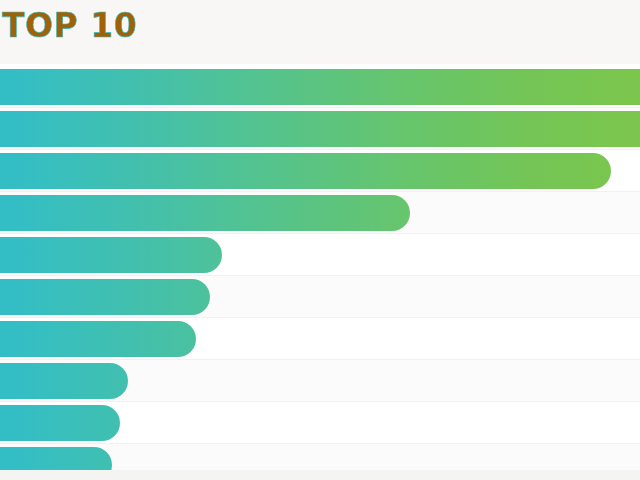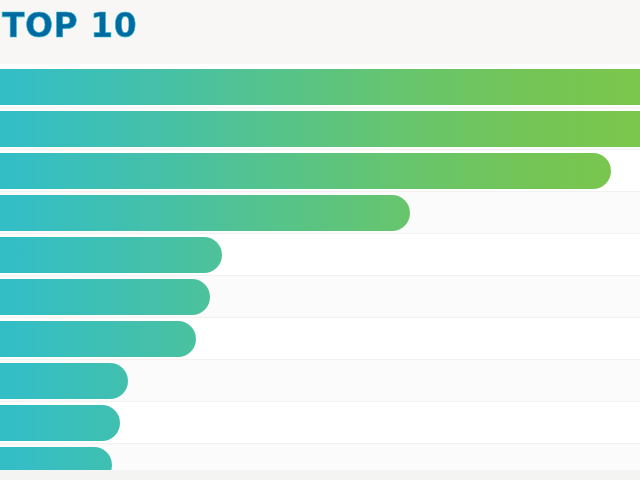--- a/index.html
+++ b/index.html
@@ -33,21 +33,21 @@
     z-index: 5;
   }
   .chart-title {
     position: absolute;
     left: 2px;
     top: 8px;
     font-family: "DejaVu Sans", sans-serif;
     font-size: 33px;
     font-weight: 700;
     letter-spacing: 0.5px;
-    color: #0369a1;
+    color: #a16207;
     line-height: 36px;
     -webkit-text-stroke: 0.6px #35bfcb;
   }
 
   
   .plot {
     position: absolute;
     left: 0;
     top: 62px;
     width: 640px;

